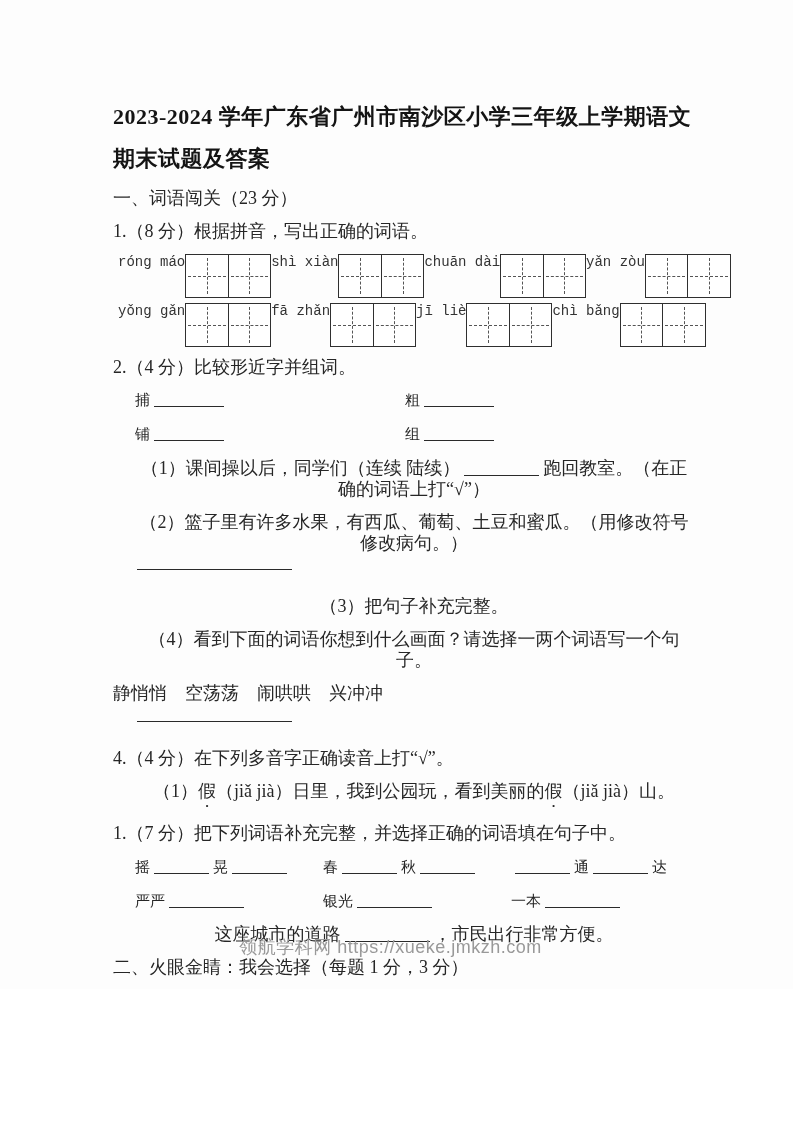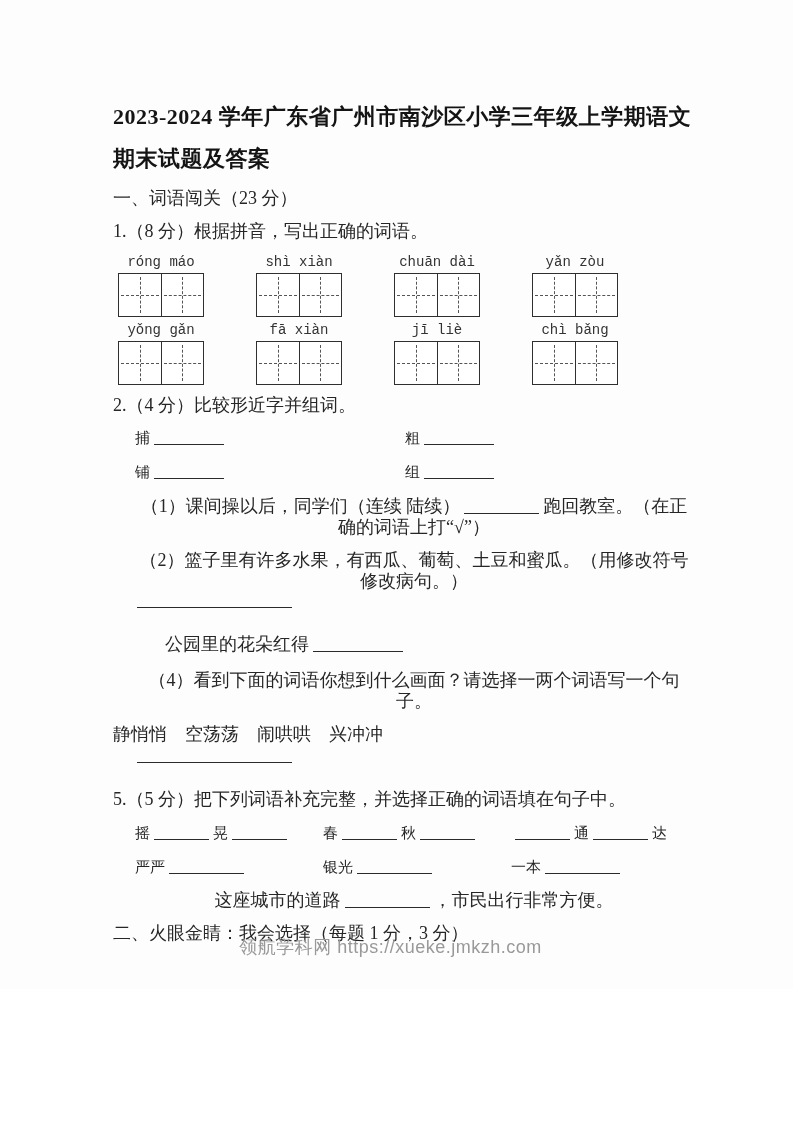--- a/index.html
+++ b/index.html
@@ -13,21 +13,21 @@
   p.line { font-size:18px; line-height:21px; margin:0 0 12px 0; }
   .mb13 { margin-bottom:13px; }
   .mb11 { margin-bottom:11px; }
   .mb6  { margin-bottom:6px; }
   .ind1 { padding-left:22px;text-align:center; }
   .ind2 { padding-left:52px; }
 
   
   .pinyin-block { margin:2px 0 10px 5px; width:500px; }
   .prow { display:flex; justify-content:space-between; margin-bottom:5px; }
-  .pgroup { display:flex; flex-direction:column; align-items:center; }
+  .pgroup { display:flex; flex-direction:row; }
   .plabel { font-family:"Liberation Mono","DejaVu Sans Mono",monospace; font-size:14px; line-height:17px; margin-bottom:2px; color:#333; white-space:pre; }
   .pbox { width:86px; height:44px; border:1.5px solid #2f2f2f; display:flex; box-sizing:border-box; background:#fff; }
   .pcell { flex:1; position:relative; }
   .pcell + .pcell { border-left:1.5px solid #2f2f2f; }
   .pcell::before { content:""; position:absolute; top:3px; bottom:3px; left:50%; border-left:1px dashed #555; }
   .pcell::after  { content:""; position:absolute; left:2px; right:2px; top:50%; border-top:1px dashed #555; }
 
   
   .blank { display:inline-block; border-bottom:1.3px solid #2a2a2a; height:12px; vertical-align:-2px; margin:0 4px; }
   .w55 { width:55px; } .w70 { width:70px; } .w75 { width:75px; } .w85 { width:85px; } .w90 { width:90px; }
@@ -101,21 +101,21 @@
     </div>
     <div class="prow">
       <div class="pgroup">
         <div class="plabel">yǒng gǎn</div>
         <div class="pbox">
           <div class="pcell"></div>
           <div class="pcell"></div>
         </div>
       </div>
       <div class="pgroup">
-        <div class="plabel">fā xiàn</div>
+        <div class="plabel">fā zhǎn</div>
         <div class="pbox">
           <div class="pcell"></div>
           <div class="pcell"></div>
         </div>
       </div>
       <div class="pgroup">
         <div class="plabel">jī liè</div>
         <div class="pbox">
           <div class="pcell"></div>
           <div class="pcell"></div>
@@ -144,35 +144,37 @@
 
 
   <p class="line mb13 ind1">
     <span>（1）课间操以后，同学们（连续 陆续）</span><span class="blank w75"></span><span>跑回教室。（在正确的词语上打“√”）</span>
   </p>
 
   <p class="line ind1">（2）篮子里有许多水果，有西瓜、葡萄、土豆和蜜瓜。（用修改符号修改病句。）</p>
 
   <div class="ansline"></div>
 
-
-  <p class="line ind2" style="margin-bottom:15px;">
-    <span>公园里的花朵红得</span><span class="blank w90"></span>
+  <p class="line mb13 ind1">（3）把句子补充完整。</p>
+
+
+  <p class="line mb11 ind1">（4）看到下面的词语你想到什么画面？请选择一两个词语写一个句子。</p>
+
+  <p class="line" style="margin-bottom:16px;">静悄悄　空荡荡　闹哄哄　兴冲冲</p>
+
+  <div class="ansline"></div>
+
+  <p class="line mb11">4.（4 分）在下列多音字正确读音上打“√”。</p>
+
+  <p class="line mb13 ind1">
+    <span>（1）</span><span class="emdot">假</span><span>（jiǎ jià）日里，我到公园玩，看到美丽的</span><span class="emdot">假</span><span>（jiǎ jià）山。</span>
   </p>
 
-  <p class="line mb11 ind1">（4）看到下面的词语你想到什么画面？请选择一两个词语写一个句子。</p>
-
-  <p class="line" style="margin-bottom:16px;">静悄悄　空荡荡　闹哄哄　兴冲冲</p>
-
-  <div class="ansline"></div>
-
-
-
-
-  <p class="line">5.（5 分）把下列词语补充完整，并选择正确的词语填在句子中。</p>
+
+  <p class="line">1.（7 分）把下列词语补充完整，并选择正确的词语填在句子中。</p>
 
   <div class="q5row">
     <div class="q5col">
       <span>摇</span><span class="blank w55"></span><span>晃</span><span class="blank w55"></span>
     </div>
     <div class="q5col">
       <span>春</span><span class="blank w55"></span><span>秋</span><span class="blank w55"></span>
     </div>
     <div class="q5col3">
       <span class="blank w55"></span><span>通</span><span class="blank w55"></span><span>达</span>

